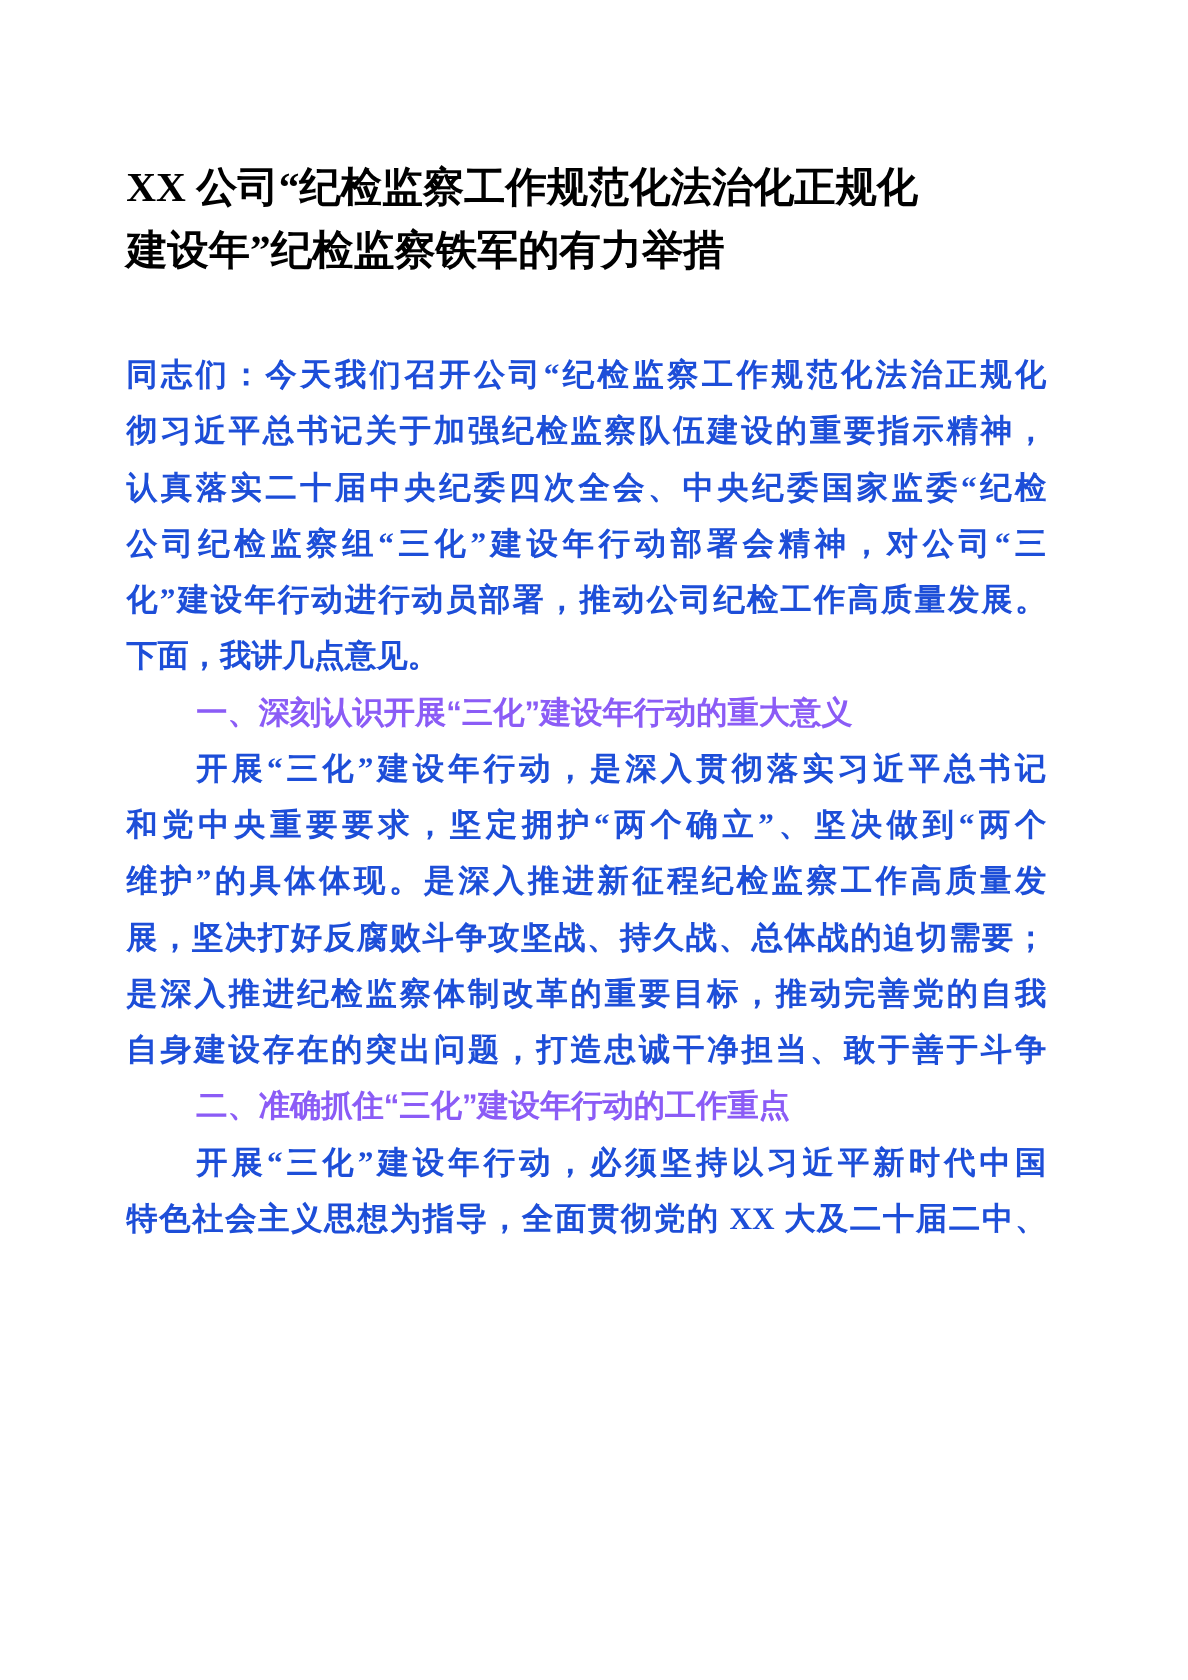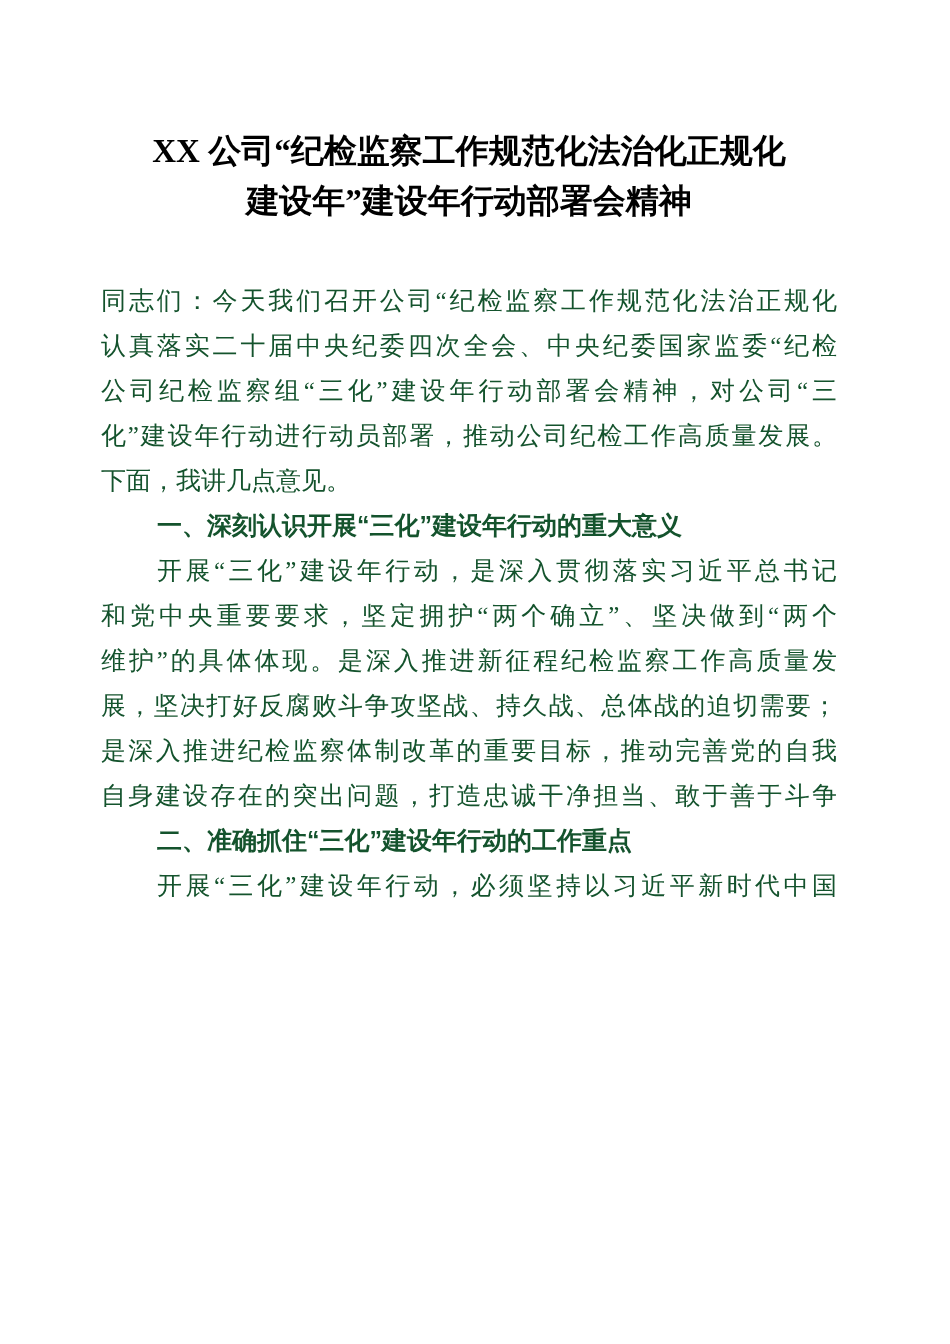--- a/index.html
+++ b/index.html
@@ -11,75 +11,78 @@
     overflow: hidden;
     color: #111111;
     font-family: "Liberation Serif", serif;
   }
   .title {
     position: absolute;
     left: 101px;
     top: 126px;
     width: 736px;
     margin: 0;
-    text-align: center;
+    text-align: left;
     font-family: "Liberation Serif", serif;
     font-weight: 800;
     font-size: 33px;
     line-height: 50px;
     color: #000000;
   }
   .title-line { display: block; }
   .doc-body {
     position: absolute;
     left: 101px;
     top: 278px;
     width: 736px;
   }
   .line {
     font-size: 25px;
     line-height: 45px;
     height: 45px;
-    color: #14532d;
+    color: #1d4ed8;
     text-align: justify;
     text-align-last: justify;
     text-justify: inter-character;
     overflow: hidden;
+    font-weight: bold;
   }
   .line.indent { padding-left: 56px; }
   .line.para-end {
     text-align: left;
     text-align-last: left;
   }
   .line.heading {
     padding-left: 56px;
     font-family: "Liberation Sans", sans-serif;
     font-weight: 700;
-    color: #14532d;
+    color: #8b5cf6;
     text-align: center;
     text-align-last: left;
   }
 </style>
 </head>
 <body>
 
 <div class="page">
   <h1 class="title">
     <span class="title-line">XX 公司“纪检监察工作规范化法治化正规化</span>
-    <span class="title-line">建设年”建设年行动部署会精神</span>
+    <span class="title-line">建设年”纪检监察铁军的有力举措</span>
   </h1>
   <div class="doc-body" id="doc-body">
       <div class="line">同志们：今天我们召开公司“纪检监察工作规范化法治正规化</div>
+      <div class="line">彻习近平总书记关于加强纪检监察队伍建设的重要指示精神，</div>
       <div class="line">认真落实二十届中央纪委四次全会、中央纪委国家监委“纪检</div>
       <div class="line">公司纪检监察组“三化”建设年行动部署会精神，对公司“三</div>
       <div class="line">化”建设年行动进行动员部署，推动公司纪检工作高质量发展。</div>
       <div class="line para-end">下面，我讲几点意见。</div>
       <div class="line heading">一、深刻认识开展“三化”建设年行动的重大意义</div>
       <div class="line indent">开展“三化”建设年行动，是深入贯彻落实习近平总书记</div>
       <div class="line">和党中央重要要求，坚定拥护“两个确立”、坚决做到“两个</div>
       <div class="line">维护”的具体体现。是深入推进新征程纪检监察工作高质量发</div>
       <div class="line">展，坚决打好反腐败斗争攻坚战、持久战、总体战的迫切需要；</div>
       <div class="line">是深入推进纪检监察体制改革的重要目标，推动完善党的自我</div>
       <div class="line">自身建设存在的突出问题，打造忠诚干净担当、敢于善于斗争</div>
       <div class="line heading">二、准确抓住“三化”建设年行动的工作重点</div>
       <div class="line indent">开展“三化”建设年行动，必须坚持以习近平新时代中国</div>
+      <div class="line">特色社会主义思想为指导，全面贯彻党的 XX 大及二十届二中、</div>
     </div>
 </div>
 
 </body></html>

